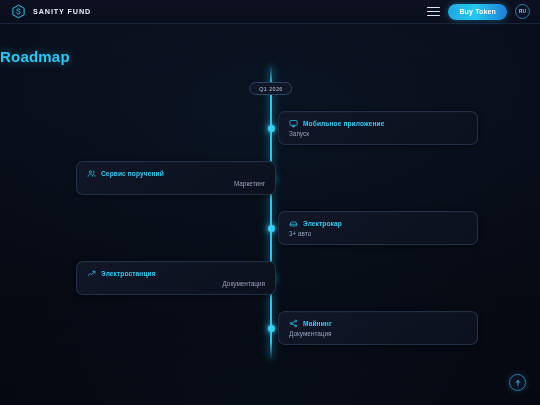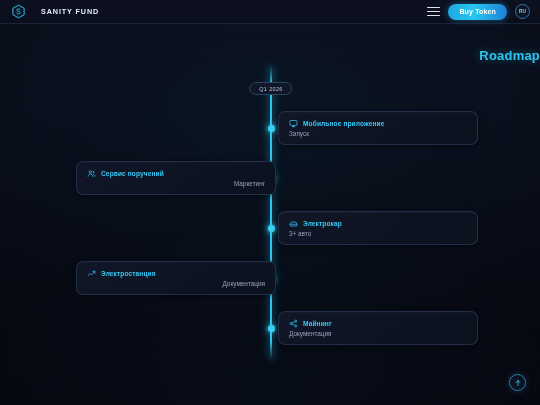--- a/index.html
+++ b/index.html
@@ -38,21 +38,21 @@
     align-items: center;
     padding: 0 10px 0 11px;
     background: linear-gradient(180deg, #0c1020 0%, #0a0e1c 100%);
     border-bottom: 1px solid rgba(36,52,80,0.55);
     z-index: 20;
   }
 
   .brand {
     display: flex;
     align-items: center;
-    gap: 15px;
+    gap: 7px;
   }
 
   .logo-mark {
     width: 15px; height: 15px;
     display: block;
     flex: 0 0 auto;
   }
 
   .brand-name {
     font-size: 7.2px;
@@ -117,22 +117,22 @@
     justify-content: center;
     cursor: pointer;
     letter-spacing: 0.2px;
   }
 
   
   .section-title {
     position: absolute;
     top: 48px;
     left: 0; right: 0;
-    text-align: right;
-    font-size: 13px;
+    text-align: left;
+    font-size: 15px;
     font-weight: bold;
     color: #2fc4ef;
     letter-spacing: 0.2px;
     text-shadow: 0 0 10px rgba(47,196,239,0.45);
     z-index: 8;
   }
 
   
   .timeline {
     position: absolute;

